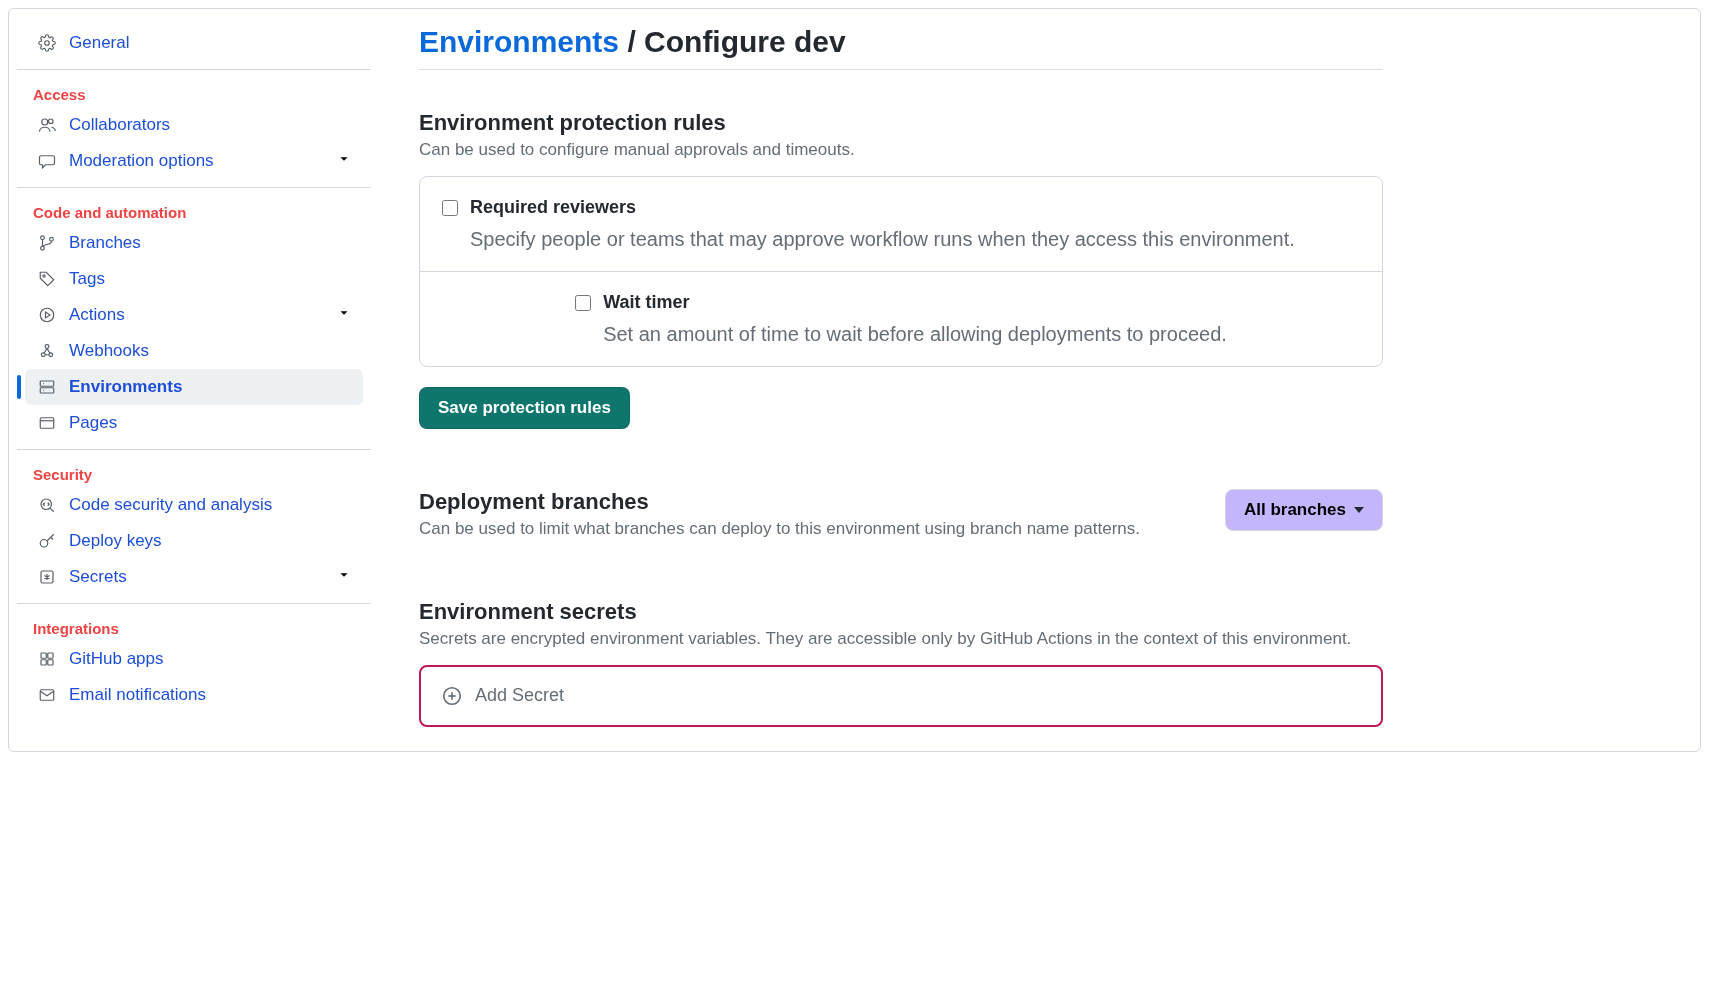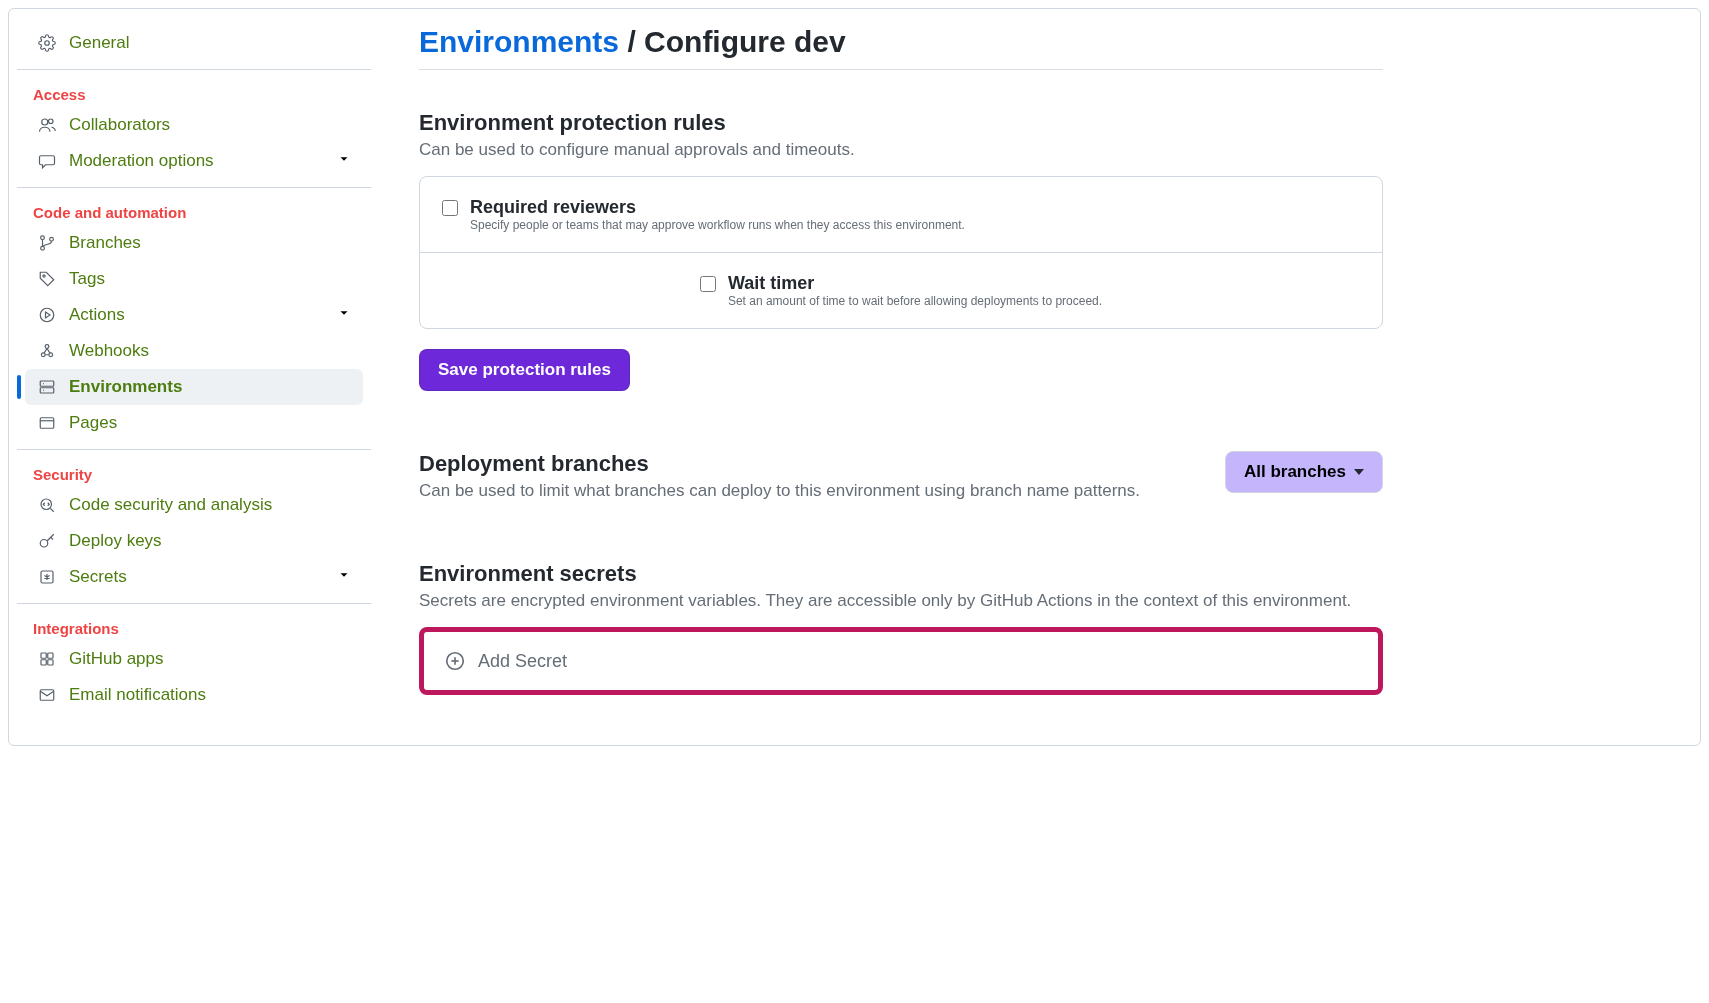--- a/index.html
+++ b/index.html
@@ -43,21 +43,21 @@
       padding: 8px 16px 4px 16px;
     }
     .side-item {
       display: flex;
       align-items: center;
       padding: 8px 12px;
       border-radius: 6px;
       cursor: pointer;
       position: relative;
       font-size: 17px;
-      color: #4d7c0f;
+      color: #1d4ed8;
       margin: 0 8px;
     }
     .side-item.active {
       background: #eef1f4;
       font-weight: 600;
     }
     .side-item.active::before {
       content: "";
       position: absolute;
       left: -8px;
@@ -142,27 +142,27 @@
       margin-right: 12px;
       flex-shrink: 0;
       cursor: pointer;
     }
     .rule-body .rule-label {
       font-size: 18px;
       font-weight: 600;
       color: #24292f;
     }
     .rule-body .rule-desc {
-      font-size: 12px;
+      font-size: 20px;
       color: #656d76;
-      margin-top: 0;
+      margin-top: 10px;
     }
     .btn-primary {
       display: inline-block;
-      background: #6d28d9;
+      background: #0f766e;
       color: #ffffff;
       font-size: 17px;
       font-weight: 600;
       border: 1px solid rgba(27,31,36,0.15);
       border-radius: 8px;
       padding: 10px 18px;
       cursor: pointer;
     }
     .branches-section {
       display: flex;
@@ -187,25 +187,25 @@
       gap: 8px;
     }
     .dropdown-btn .caret {
       width: 0;
       height: 0;
       border-left: 5px solid transparent;
       border-right: 5px solid transparent;
       border-top: 6px solid #24292f;
     }
     .secret-box {
-      border: 5px solid #be185d;
+      border: 2px solid #be185d;
       border-radius: 8px;
       padding: 18px 20px;
       display: flex;
-      align-items: center;
+      align-items: flex-start;
       cursor: pointer;
       color: #656d76;
       font-size: 18px;
     }
     .secret-box .plus-icon {
       margin-right: 12px;
       width: 22px;
       height: 22px;
       display: inline-flex;
     }

